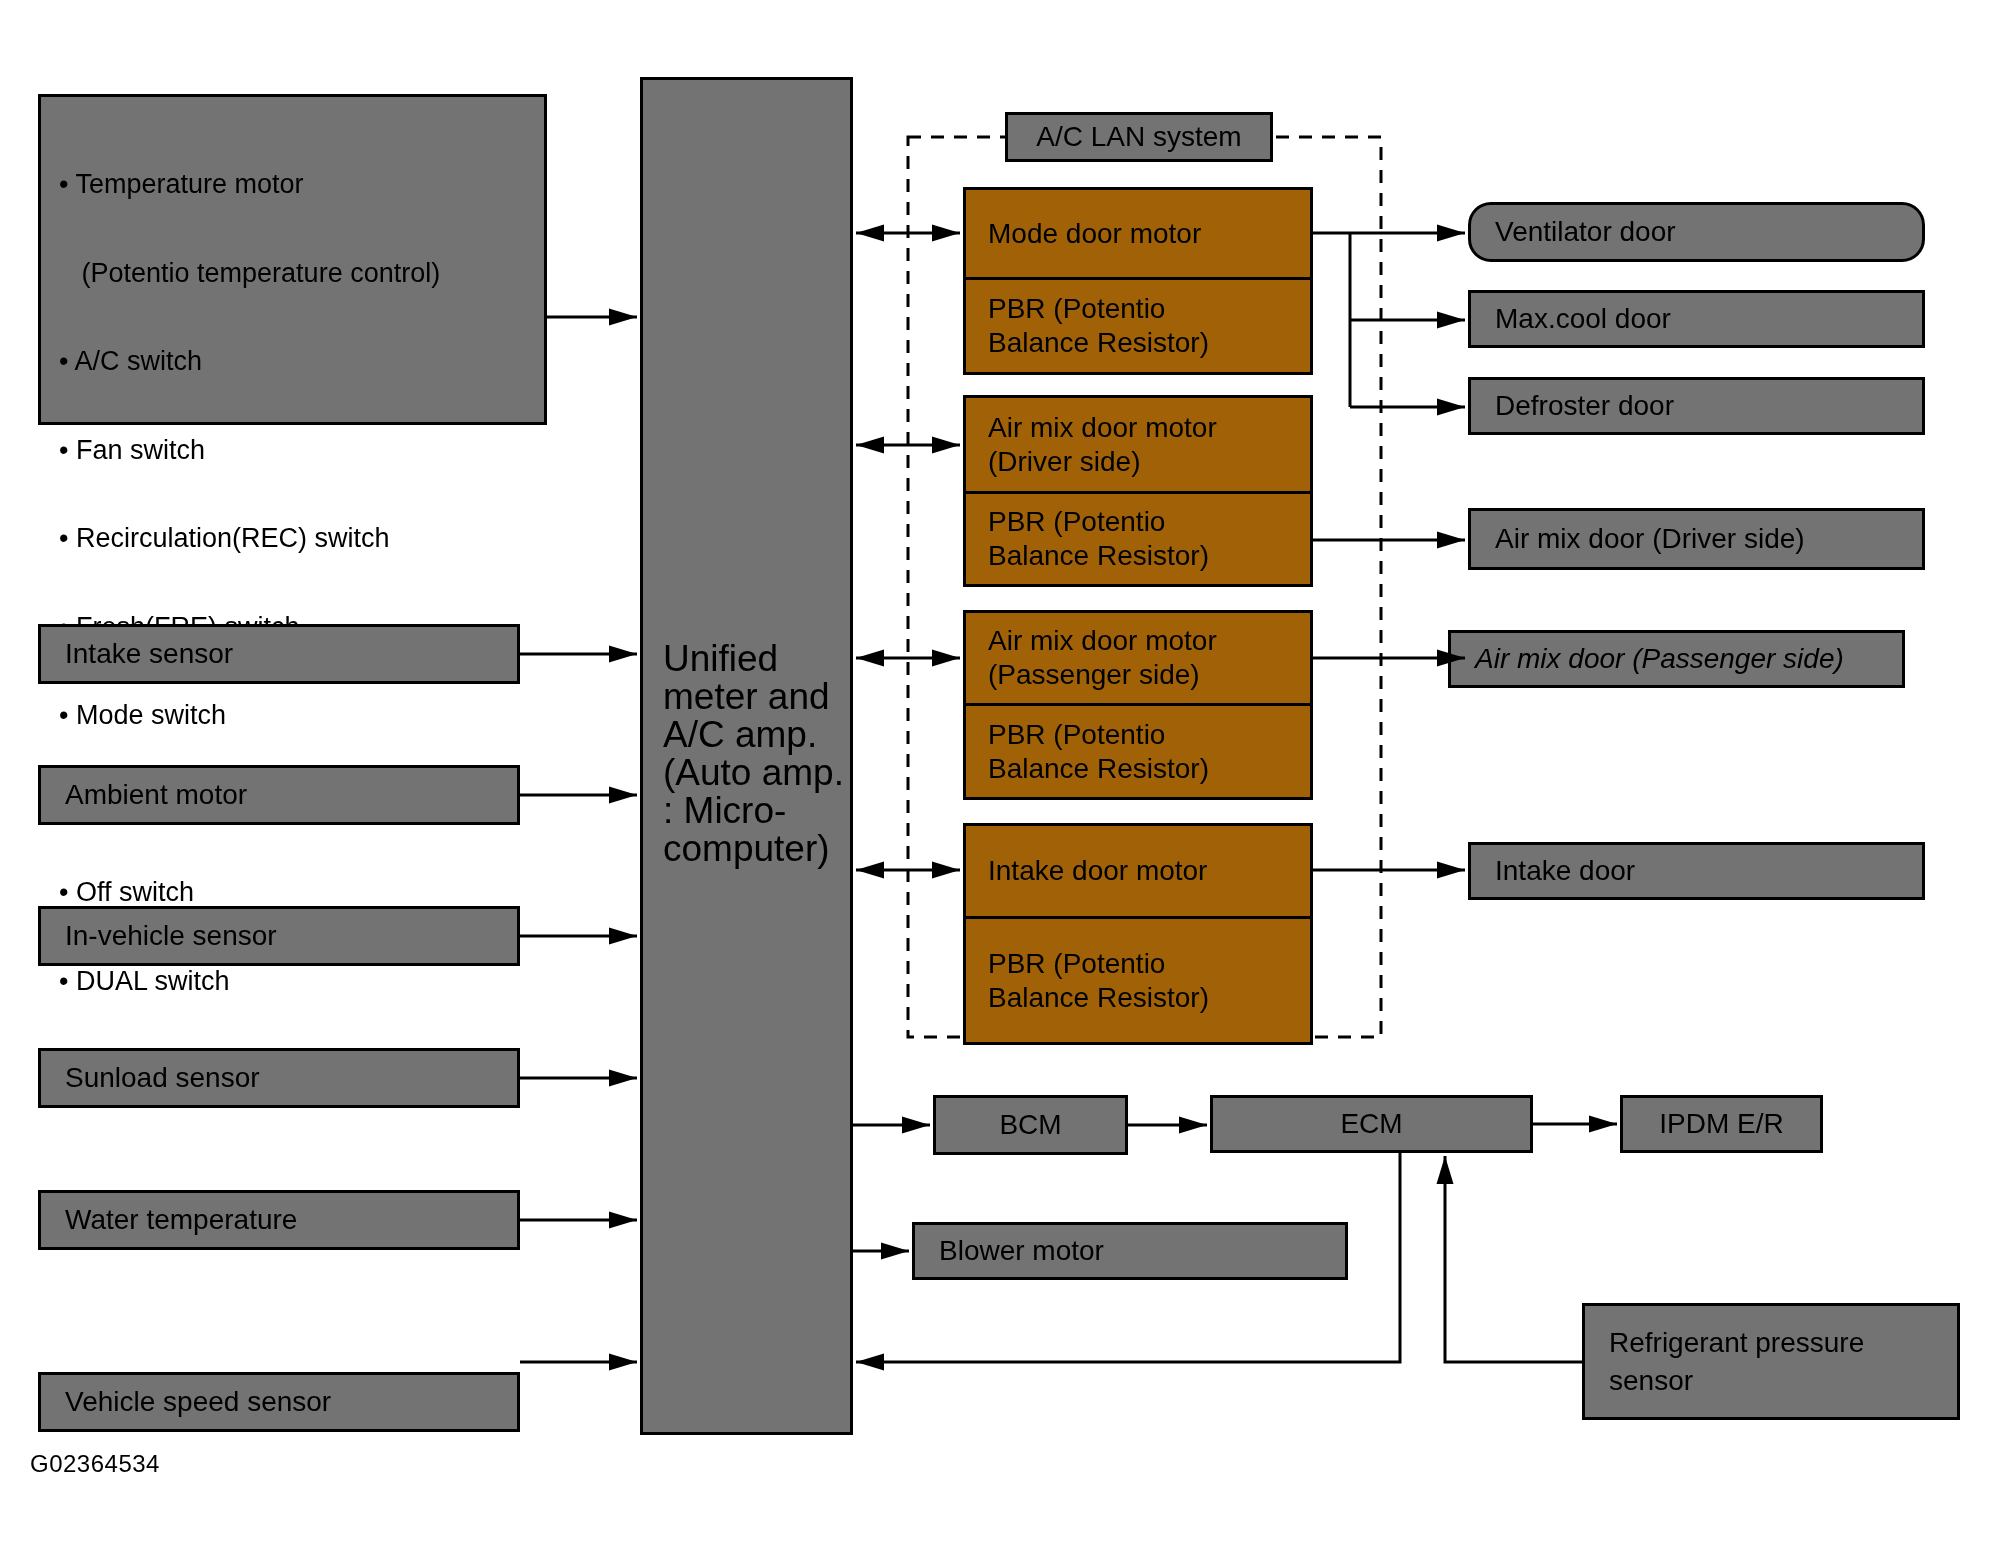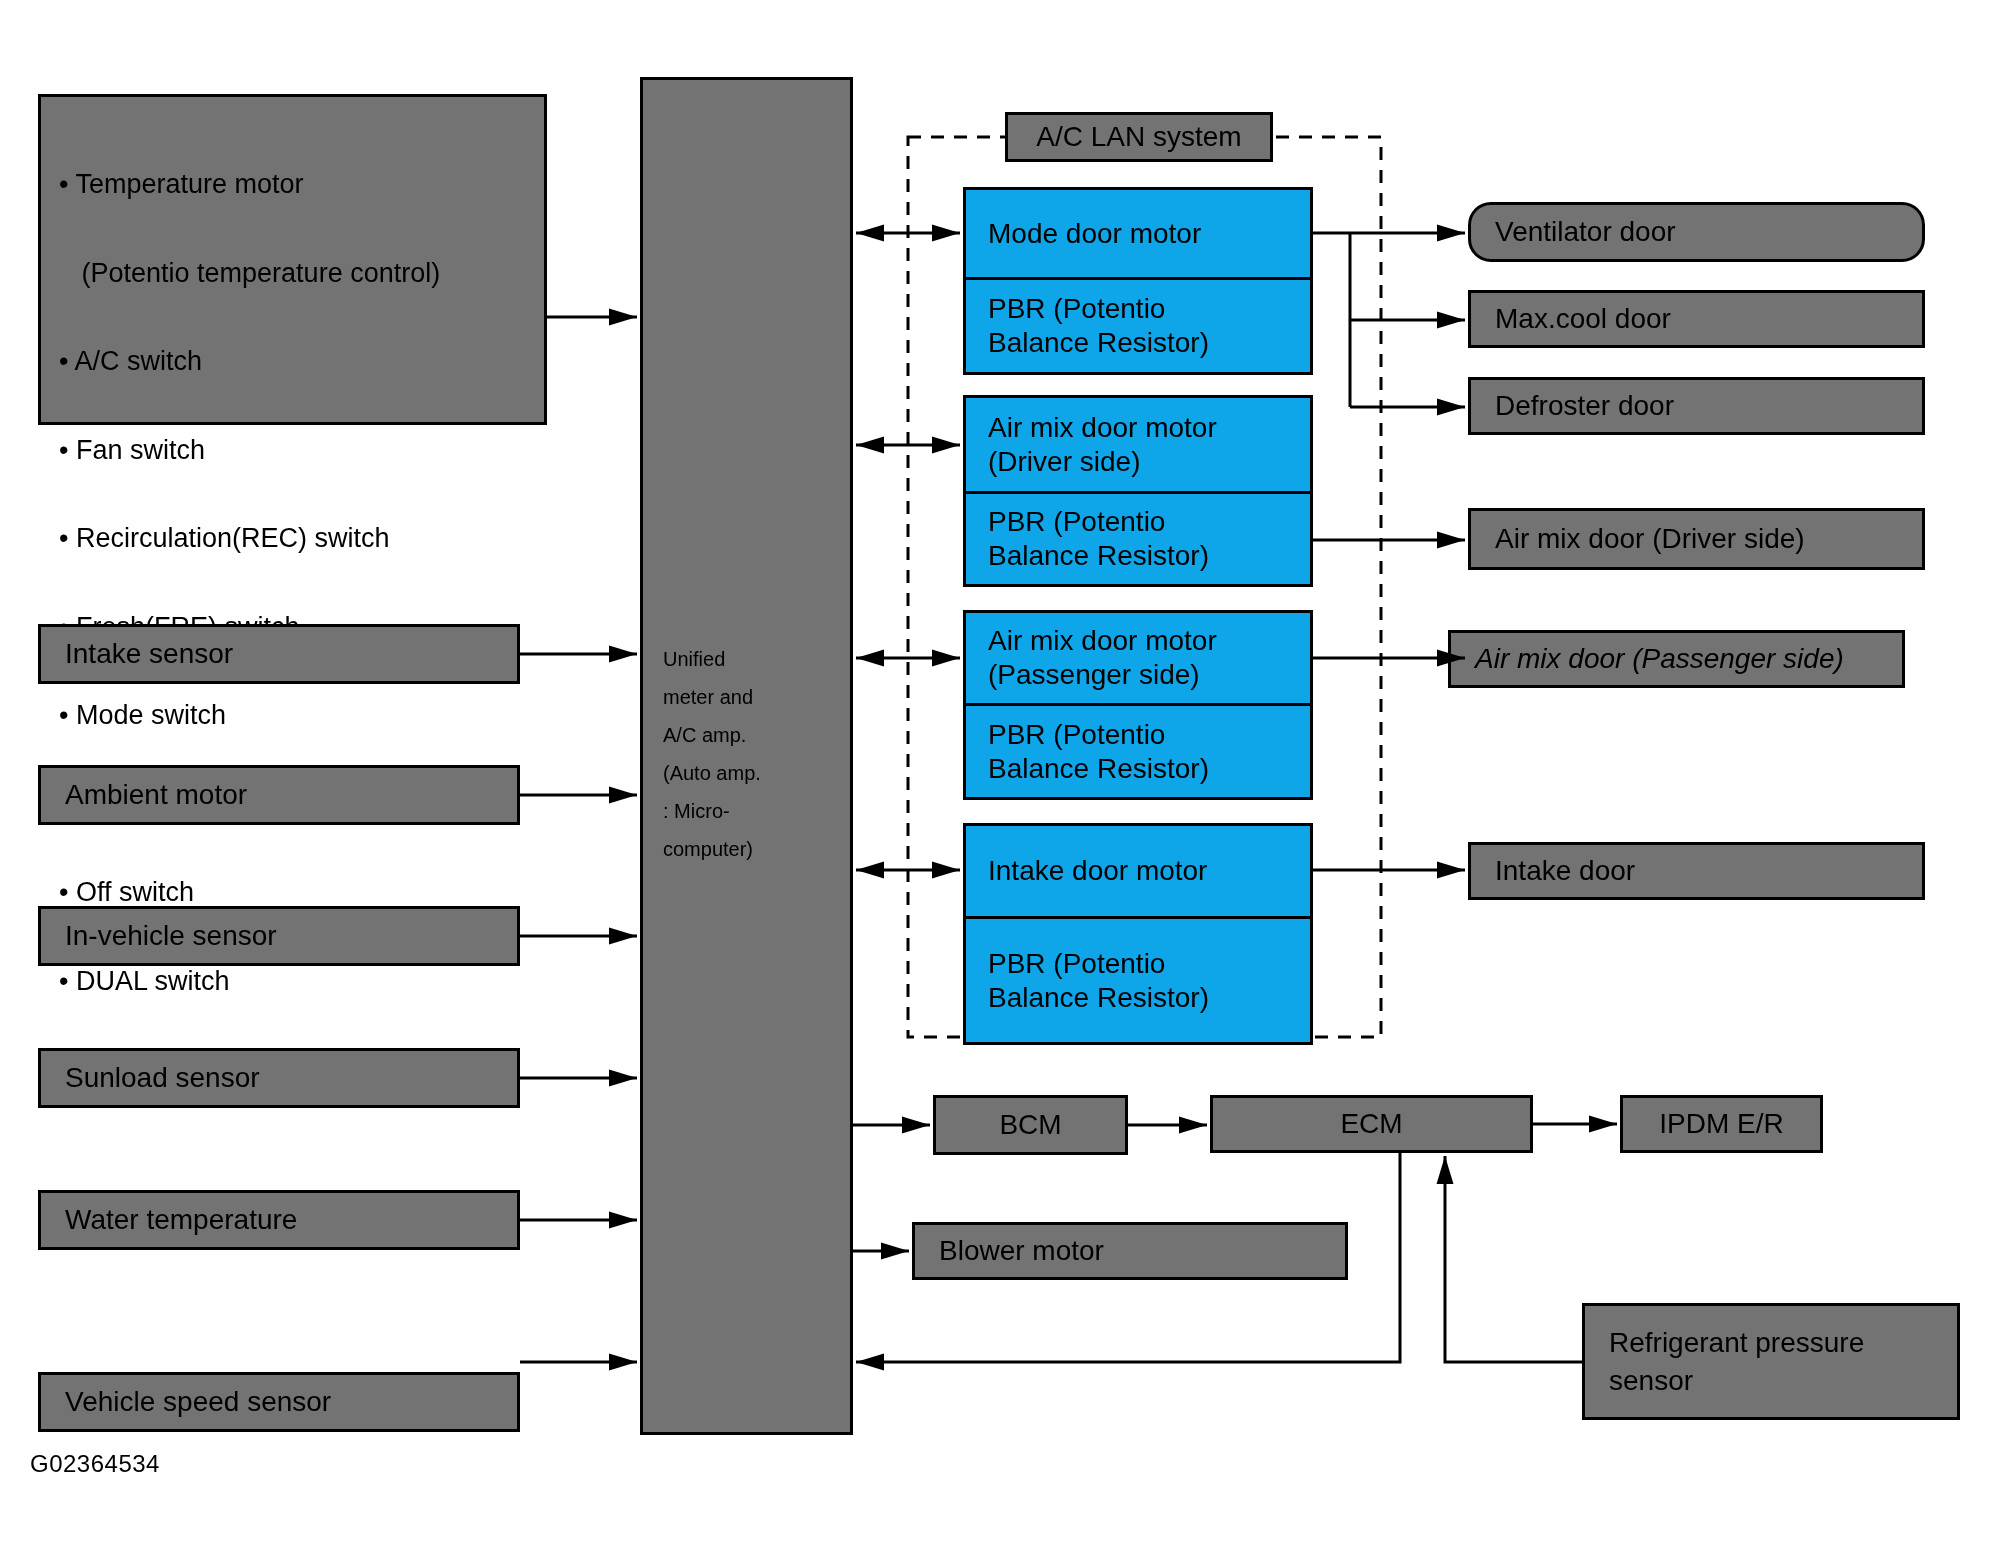--- a/index.html
+++ b/index.html
@@ -5,27 +5,27 @@
 <style>
   html,body{margin:0;padding:0;background:#fff;}
   #canvas{position:relative;width:1999px;height:1556px;background:#ffffff;overflow:hidden;
           font-family:"Liberation Sans", sans-serif;color:#000;}
   .box{position:absolute;border:3px solid #000;background:#737373;box-sizing:border-box;
        display:flex;align-items:center;font-size:28px;line-height:34px;white-space:pre-line;}
   .pad{padding-left:24px;justify-content:flex-start;}
   .ctr{justify-content:center;text-align:center;}
   .panel{display:block;white-space:pre;font-size:27px;line-height:29.5px;padding:14px 0 0 18px;}
   .panel div{white-space:pre;}
-  .group{position:absolute;border:3px solid #000;background:#0ea5e9;box-sizing:border-box;
+  .group{position:absolute;border:3px solid #000;background:#a16207;box-sizing:border-box;
          display:flex;flex-direction:column;}
   .cell{display:flex;align-items:center;padding-left:22px;font-size:28px;line-height:34px;
         white-space:pre-line;box-sizing:border-box;}
   .cell.top{border-bottom:3px solid #000;}
   .cell.bot{flex:1;}
-  .amp-text{display:block;padding:560px 0 0 20px;font-size:20px;line-height:38px;white-space:pre-line;}
+  .amp-text{display:block;padding:560px 0 0 20px;font-size:37px;line-height:38px;white-space:pre-line;}
   .code{position:absolute;left:30px;top:1450px;font-size:24px;letter-spacing:0.5px;}
   svg.layer{position:absolute;left:0;top:0;pointer-events:none;}
 </style>
 </head>
 <body>
 
 <div id="canvas">
 
   <svg class="layer" width="1999" height="1556" viewBox="0 0 1999 1556">
     <rect x="908" y="137" width="473" height="900" fill="none" stroke="#000" stroke-width="3" stroke-dasharray="13 10"></rect>

